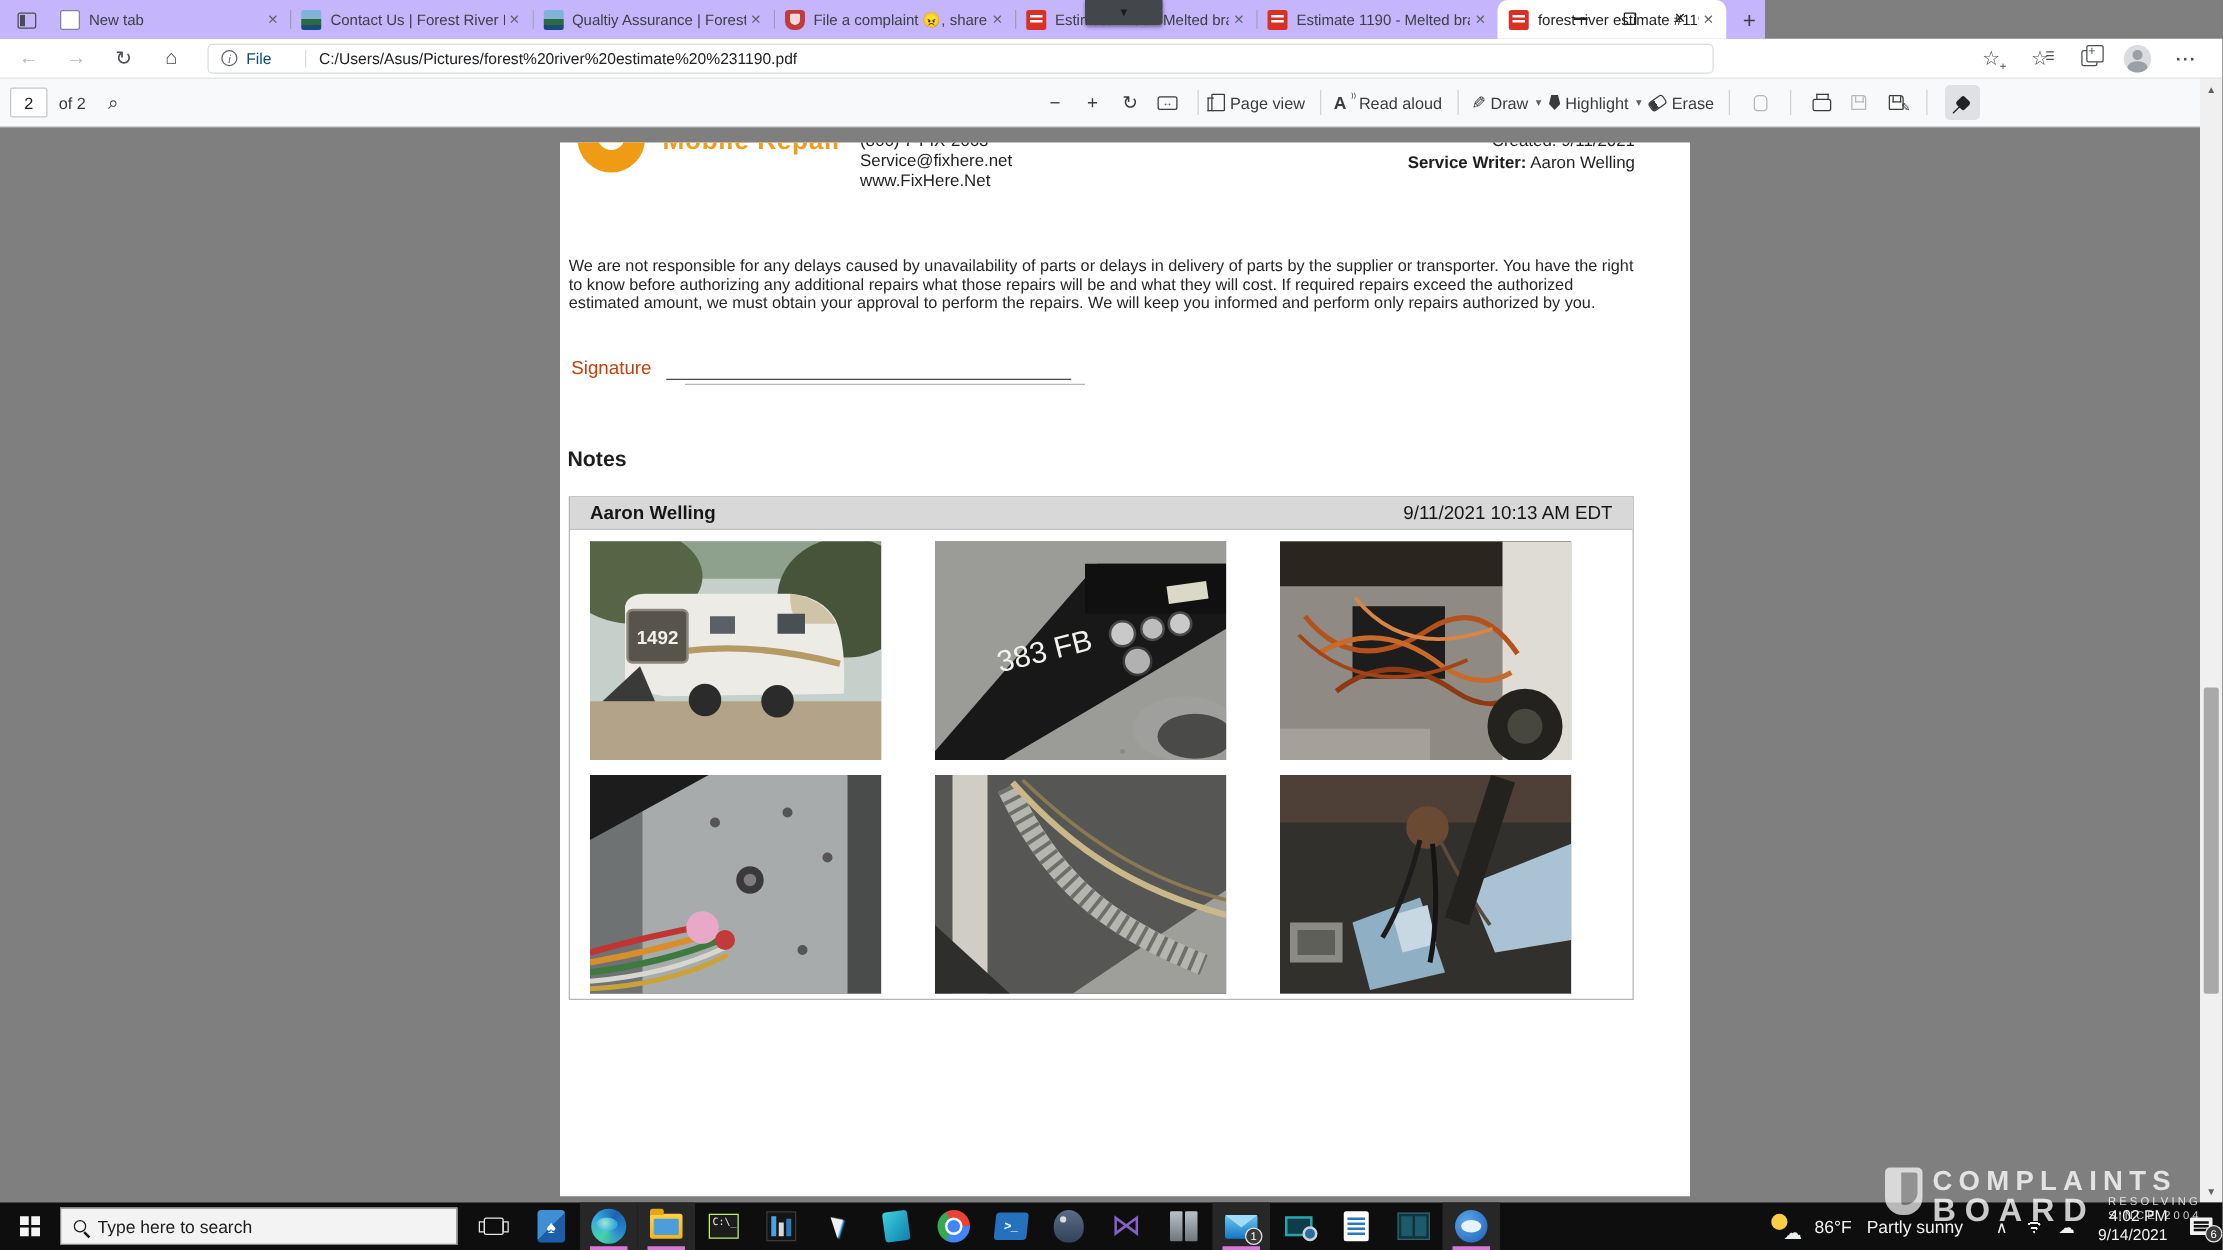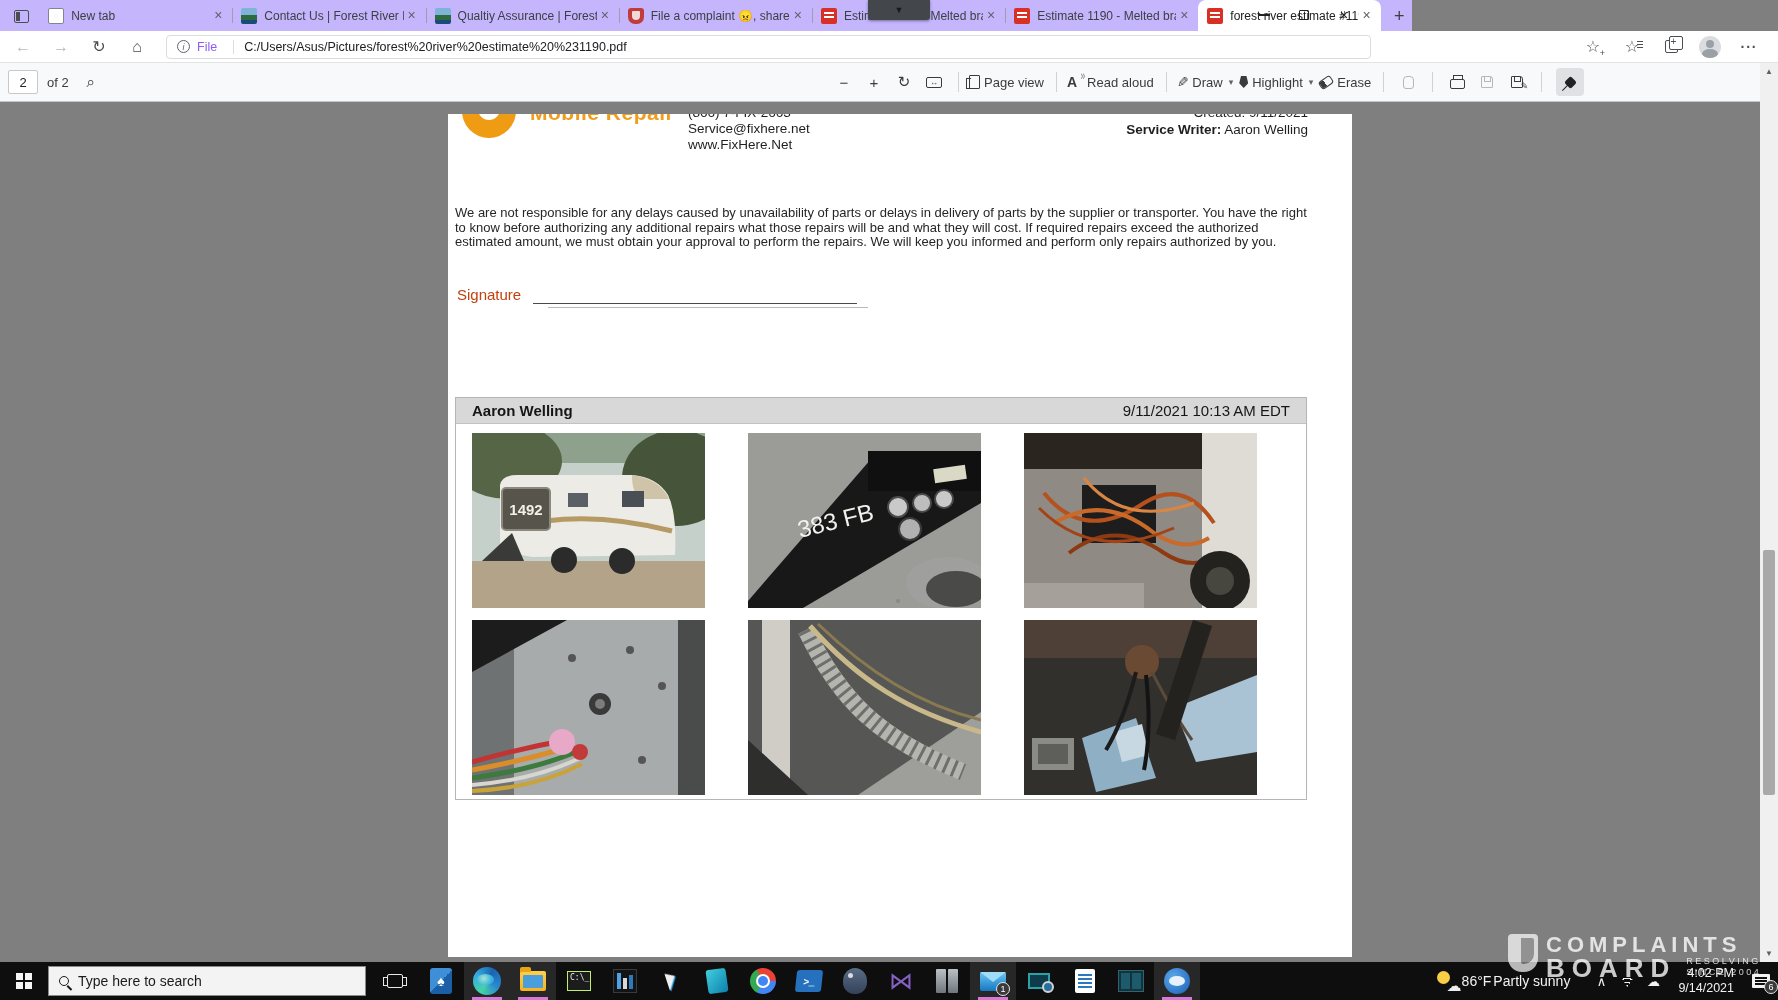--- a/index.html
+++ b/index.html
@@ -33,21 +33,21 @@
   .ic-min { width:11px; height:1.5px; background:#202124; display:inline-block; }
   .ic-max { width:10px; height:10px; border:1.2px solid #202124; display:inline-block; border-radius:1px; }
   .ic-close { font-size:15px; line-height:10px; }
 
   
   .navbar { position:absolute; left:0; top:31px; width:1778px; height:32px; background:#ffffff; display:flex; align-items:center; border-bottom:1px solid #e3e3e3; }
   .navbtn { width:30px; height:26px; display:flex; align-items:center; justify-content:center; font-size:16px; color:#4a4d51; margin-left:8px; }
   .navbtn.disabled { color:#b6b9bd; }
   .omnibox { flex:0 0 1205px; height:24px; margin-left:14px; background:#fff; border:1px solid #dadce0; border-radius:4px; display:flex; align-items:center; font-size:12.5px; color:#202124; padding:0 10px; }
   .circle-i { width:13px; height:13px; border:1.2px solid #5f6368; border-radius:50%; font-size:9px; color:#5f6368; display:flex; align-items:center; justify-content:center; font-style:italic; margin-right:7px; }
-  .omni-file { color:#8b5cf6; margin-right:16px; }
+  .omni-file { color:#0c4a6e; margin-right:27px; }
   .omni-sep { width:1px; height:14px; background:#dadce0; margin-right:10px; }
   .nav-right { display:flex; align-items:center; margin-left:auto; margin-right:14px; gap:9px; }
   .nr-btn { width:30px; height:26px; display:flex; align-items:center; justify-content:center; font-size:16px; color:#4a4d51; position:relative; }
   .star-plus::after { content:"+"; position:absolute; right:3px; bottom:2px; font-size:9px; }
   .star-list::after { content:""; position:absolute; right:4px; top:7px; width:6px; height:1.3px; background:#4a4d51; box-shadow:0 3px 0 #4a4d51, 0 6px 0 #4a4d51; }
   .collections { width:13px; height:13px; border:1.3px solid #4a4d51; border-radius:2px; position:relative; background:#fff; }
   .collections::before { content:""; position:absolute; left:3px; top:-5px; width:12px; height:12px; border:1.3px solid #4a4d51; border-radius:2px; background:#fff; }
   .collections::after { content:"+"; position:absolute; left:5px; top:-5px; font-size:10px; color:#4a4d51; }
   .avatar { width:22px; height:22px; border-radius:50%; background:#dadce0; position:relative; overflow:hidden; }
   .avatar::before { content:""; position:absolute; left:7px; top:4px; width:8px; height:8px; border-radius:50%; background:#9aa0a6; }
@@ -165,21 +165,21 @@
   .g-devmgr { width:22px; height:16px; border:2px solid #2aa3a8; background:#0f3c4a; position:relative; }
   .g-devmgr::after { content:""; position:absolute; right:-6px; bottom:-6px; width:8px; height:8px; border:2px solid #cfd4d8; border-radius:50%; background:#2a6f9a; }
   .g-word { width:20px; height:24px; background:#fff; border-radius:2px; position:relative; }
   .g-word::after { content:""; position:absolute; left:3px; top:5px; right:3px; height:2px; background:#2b77c0; box-shadow:0 4px 0 #2b77c0,0 8px 0 #2b77c0,0 12px 0 #2b77c0; }
   .g-split { width:26px; height:22px; background:#12333c; border:1px solid #2e6470; display:flex; gap:2px; padding:2px; }
   .g-split i { flex:1; background:#1d5a6b; }
   .g-swirl { width:26px; height:26px; border-radius:50%; background:radial-gradient(circle at 35% 35%,#5aa8e8,#1b5fb8); position:relative; }
   .g-swirl::after { content:""; position:absolute; left:5px; top:8px; width:16px; height:10px; border-radius:50%; background:#e8f2fb; }
   
   .tray { margin-left:auto; display:flex; align-items:center; height:38px; color:#f2f2f2; }
-  .weather { display:flex; align-items:center; gap:2px; font-size:14px; margin-right:18px; }
+  .weather { display:flex; align-items:center; gap:12px; font-size:14px; margin-right:18px; }
   .w-icon { width:24px; height:20px; position:relative; }
   .w-icon::before { content:""; position:absolute; left:1px; top:0; width:13px; height:13px; border-radius:50%; background:#f7ce46; }
   .w-icon::after { content:"☁"; position:absolute; right:-2px; bottom:-4px; color:#e8eef2; font-size:15px; }
   .tray-ic { width:26px; height:38px; display:flex; align-items:center; justify-content:center; font-size:13px; }
   .wifi { width:16px; height:12px; background:radial-gradient(circle at 50% 100%, #f2f2f2 0 2px, transparent 2px 4px, #f2f2f2 4px 5.5px, transparent 5.5px 8px, #f2f2f2 8px 9.5px, transparent 9.5px); clip-path:polygon(50% 100%,0 0,100% 0); }
   .clock { text-align:right; font-size:12.5px; line-height:15px; margin:0 10px 0 12px; }
   .notif { width:34px; height:38px; position:relative; display:flex; align-items:center; justify-content:center; }
   .notif-ic { width:18px; height:14px; background:#f2f2f2; border-radius:1px; position:relative; }
   .notif-ic::after { content:""; position:absolute; left:3px; top:3px; right:3px; height:1.5px; background:#0e0e0e; box-shadow:0 3px 0 #0e0e0e, 0 6px 0 #0e0e0e; }
   .notif .badge { right:0; bottom:6px; }
@@ -354,20 +354,21 @@
       </div>
 
       <div class="para">We are not responsible for any delays caused by unavailability of parts or delays in delivery of parts by the supplier or transporter. You have the right to know before authorizing any additional repairs what those repairs will be and what they will cost. If required repairs exceed the authorized estimated amount, we must obtain your approval to perform the repairs. We will keep you informed and perform only repairs authorized by you.</div>
 
       <div class="sig-row">
         <span class="sig-label">Signature</span>
         <span class="sig-line"></span>
         <span class="sig-line2"></span>
       </div>
 
+      <div class="notes-head">Notes</div>
 
       <div class="notes-table">
         <div class="notes-row-head">
           <span class="notes-author">Aaron Welling</span>
           <span class="notes-date">9/11/2021 10:13 AM EDT</span>
         </div>
         <div class="photo-grid">
 
           <div class="photo">
             <svg width="233" height="175" viewBox="0 0 233 175">

